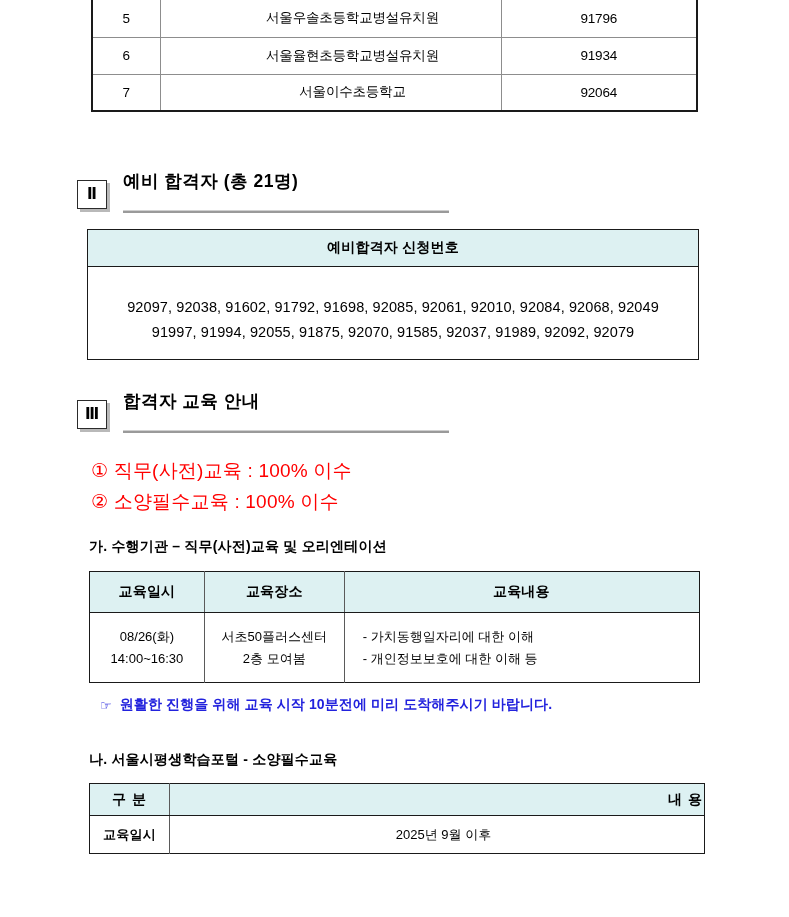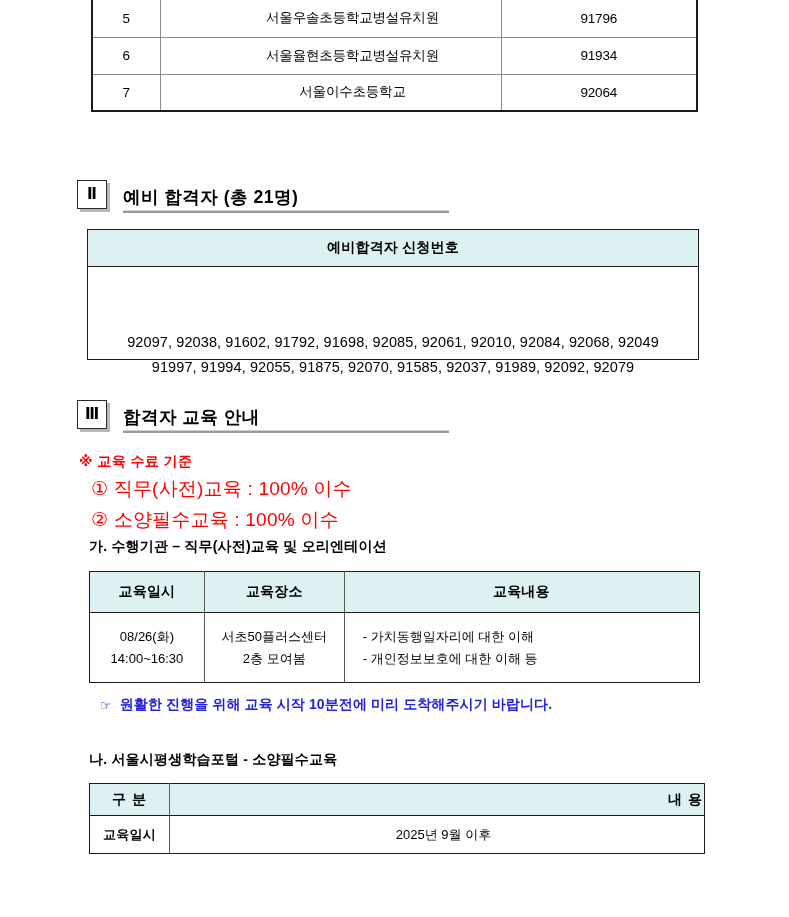--- a/index.html
+++ b/index.html
@@ -61,21 +61,21 @@
   .sec-title-wrap {
     margin-left: 16px;
     flex: 1;
     display: flex;
     flex-direction: column;
   }
   .sec-title {
     font-size: 17.5px;
     font-weight: bold;
     letter-spacing: 0.5px;
-    padding-bottom: 1px;
+    padding-bottom: 17px;
     white-space: nowrap;
   }
   .sec-rule {
     height: 3px;
     background: #9a9a9a;
     border-top: 1px solid #cfcfcf;
   }
 
   
   .prelim-box {
@@ -89,21 +89,20 @@
     height: 37px;
     background: #ddf1f2;
     border-bottom: 1.6px solid #1a1a1a;
     display: flex; align-items: center; justify-content: center;
     font-size: 14px; font-weight: bold;
     letter-spacing: 0.2px;
   }
   .prelim-body {
     padding: 28px 0 0 0;
     text-align: center;
-    margin-top: 35px;
   }
   .prelim-line {
     font-size: 14.5px;
     line-height: 25px;
     letter-spacing: 0.1px;
     white-space: nowrap;
   }
 
   
   .crit {
@@ -260,24 +259,20 @@
 
 <div class="section-head" style="left:77px; top:393px; width:372px;">
   <div class="sec-box">Ⅲ</div>
   <div class="sec-title-wrap">
     <div class="sec-title">합격자 교육 안내</div>
     <div class="sec-rule"></div>
   </div>
 </div>
 
 <div class="crit">
-  <div class="crit-title">
-    <span>※</span>
-    <span>교육 수료 기준</span>
-  </div>
   <div class="crit-item">① 직무(사전)교육 : 100% 이수</div>
   <div class="crit-item">② 소양필수교육 : 100% 이수</div>
 </div>
 
 <div class="sub-head" style="left:89px; top:538px;">가. 수행기관 – 직무(사전)교육 및 오리엔테이션</div>
 
 <table class="edu-table">
   <thead>
     <tr>
       <th class="edu-c1">교육일시</th>

